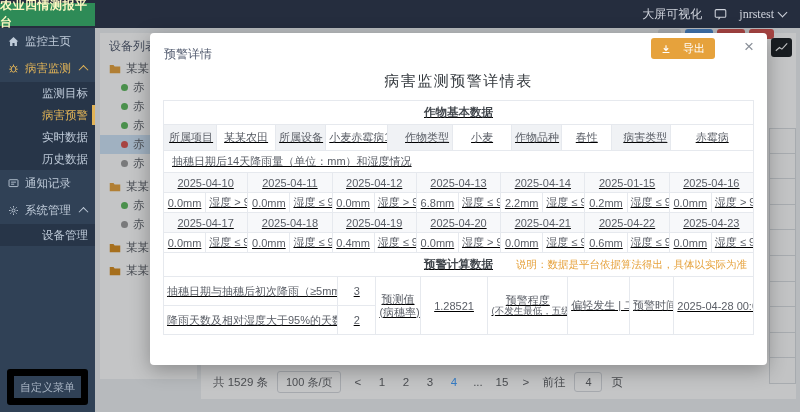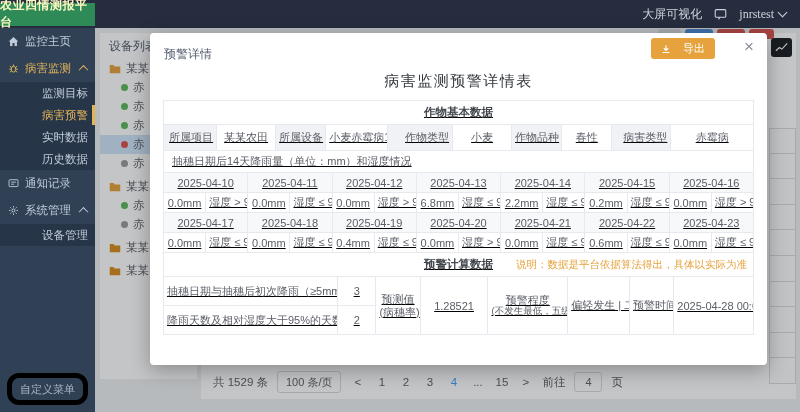--- a/index.html
+++ b/index.html
@@ -20,22 +20,22 @@
   .menu-item{height:27px;display:flex;align-items:center;gap:6px;padding:0 8px;cursor:pointer;}
   .menu-item .grow{flex:1;}
   .submenu{background:#273548;padding-left:15px;}
   .menu-sub{height:22px;display:flex;align-items:center;padding-left:27px;cursor:pointer;position:relative;}
   .gold{color:#e2b457;}
   .gold-bar{position:absolute;right:0;top:1px;bottom:1px;width:3px;background:#e2b457;}
   .chev{display:inline-block;width:6px;height:6px;border-right:1.4px solid currentColor;
         border-bottom:1.4px solid currentColor;}
   .chev.up{transform:rotate(-135deg) translate(-1px,-1px);}
   .chev.down{transform:rotate(45deg);margin-top:-3px;}
-  .custom-menu{position:absolute;left:7px;right:7px;bottom:7px;height:22px;border:5px solid #000000;
-        border-radius:12px;display:flex;align-items:center;justify-content:center;color:#a9b5c4;font-size:11px;cursor:pointer;}
+  .custom-menu{position:absolute;left:7px;right:7px;bottom:7px;height:22px;border:7px solid #000000;
+        border-radius:3px;display:flex;align-items:center;justify-content:center;color:#a9b5c4;font-size:11px;cursor:pointer;}
 
   
   .device-panel{position:absolute;top:33px;left:100px;width:97px;height:346px;background:#fff;z-index:5;
         overflow:hidden;font-size:11.5px;color:#5a5e66;}
   .dp-title{height:26px;display:flex;align-items:center;padding-left:9px;font-size:12px;color:#515a6e;}
   .tree-row{height:19px;display:flex;align-items:center;gap:5px;padding-left:9px;white-space:nowrap;cursor:pointer;}
   .tree-row.device{padding-left:21px;}
   .tree-row.selected{background:#cfe4f8;}
   .dot{width:7px;height:7px;border-radius:50%;flex:0 0 auto;}
   .dot.green{background:#5cb85c;} .dot.red{background:#d9534f;} .dot.gray{background:#9b9b9b;}
@@ -332,21 +332,21 @@
         <tbody>
         <tr class="sub-row">
           <td colspan="14">抽穗日期后14天降雨量（单位：mm）和湿度情况</td>
         </tr>
         <tr class="date-row">
           <td colspan="2">2025-04-10</td>
           <td colspan="2">2025-04-11</td>
           <td colspan="2">2025-04-12</td>
           <td colspan="2">2025-04-13</td>
           <td colspan="2">2025-04-14</td>
-          <td colspan="2">2025-04-15</td>
+          <td colspan="2">2025-01-15</td>
           <td colspan="2">2025-04-16</td>
         </tr>
         <tr class="val-row">
           <td>0.0mm</td>
           <td>湿度 &gt; 95%</td>
           <td>0.0mm</td>
           <td>湿度 ≤ 95%</td>
           <td>0.0mm</td>
           <td>湿度 &gt; 95%</td>
           <td>6.8mm</td>

